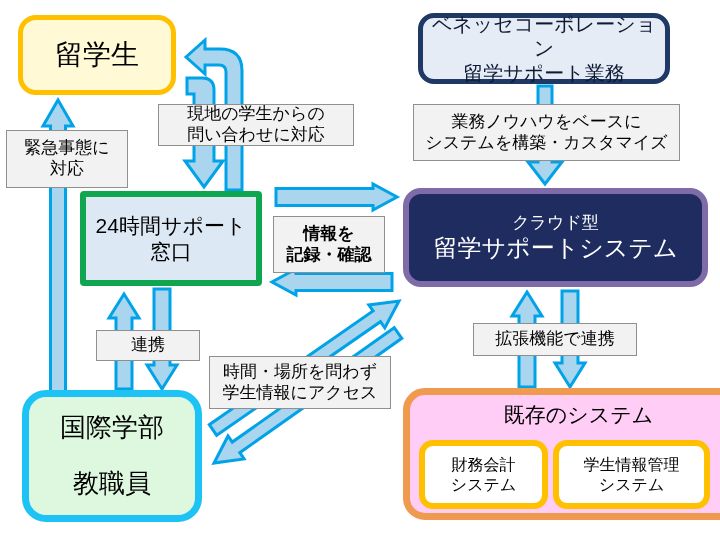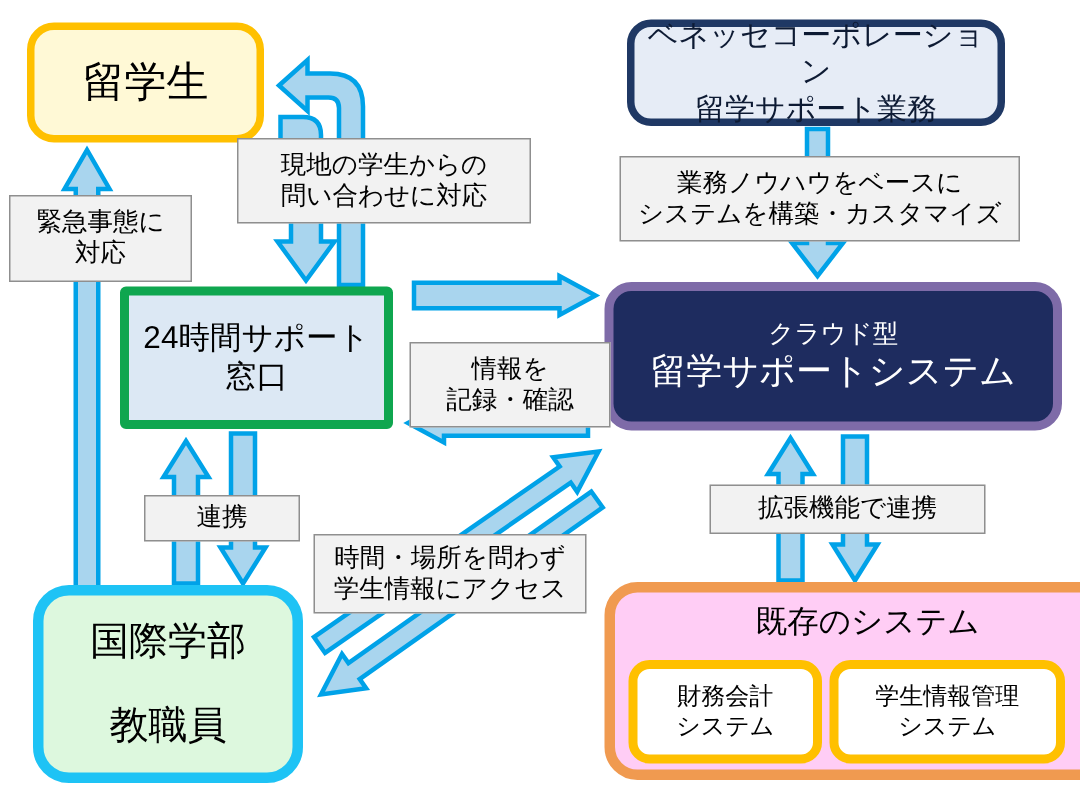--- a/index.html
+++ b/index.html
@@ -57,26 +57,26 @@
   .sub-box {
     position: absolute; display: flex; flex-direction: column;
     align-items: center; justify-content: center; text-align: center;
     background: #ffffff; border: 6px solid #FFC000; border-radius: 14px;
     font-size: 16px; line-height: 1.25;
   }
   .sub-finance { left: 9px;  top: 45px; width: 129px; height: 69px; }
   .sub-student { left: 143px; top: 45px; width: 157px; height: 69px; }
 
   .lbl-emergency { left: 6px;   top: 130px; width: 122px; height: 58px; }
-  .lbl-inquiries { left: 158px; top: 92px; width: 196px; height: 57px; }
+  .lbl-inquiries { left: 158px; top: 104px; width: 196px; height: 42px; }
   .lbl-knowhow   { left: 413px; top: 104px; width: 267px; height: 57px; }
-  .lbl-record    { left: 273px; top: 228px; width: 134px; height: 57px; }
+  .lbl-record    { left: 273px; top: 216px; width: 112px; height: 57px; font-weight: bold; }
   .lbl-link      { left: 96px;  top: 330px; width: 104px; height: 31px; }
   .lbl-access    { left: 209px; top: 356px; width: 182px; height: 53px; }
-  .lbl-extension { left: 473px; top: 323px; width: 184px; height: 33px; }
+  .lbl-extension { left: 473px; top: 323px; width: 164px; height: 33px; }
 </style>
 </head>
 <body>
 
 <div id="stage">
 
   <svg id="arrow-layer" width="720" height="540" viewBox="0 0 720 540">
       <path d="M 65.5 392.0 L 65.5 126.0 L 73.0 126.0 L 58.0 100.0 L 43.0 126.0 L 50.5 126.0 L 50.5 392.0 Z" fill="#A9D5EE" stroke="#00A2E8" stroke-width="3" stroke-linejoin="miter"></path>
       <path d="M 538.0 86.0 L 538.0 162.0 L 528.0 162.0 L 545.0 184.0 L 562.0 162.0 L 552.0 162.0 L 552.0 86.0 Z" fill="#A9D5EE" stroke="#00A2E8" stroke-width="3" stroke-linejoin="miter"></path>
       <path d="M 276.0 205.5 L 373.0 205.5 L 373.0 210.0 L 397.0 197.0 L 373.0 184.0 L 373.0 188.5 L 276.0 188.5 Z" fill="#A9D5EE" stroke="#00A2E8" stroke-width="3" stroke-linejoin="miter"></path>

